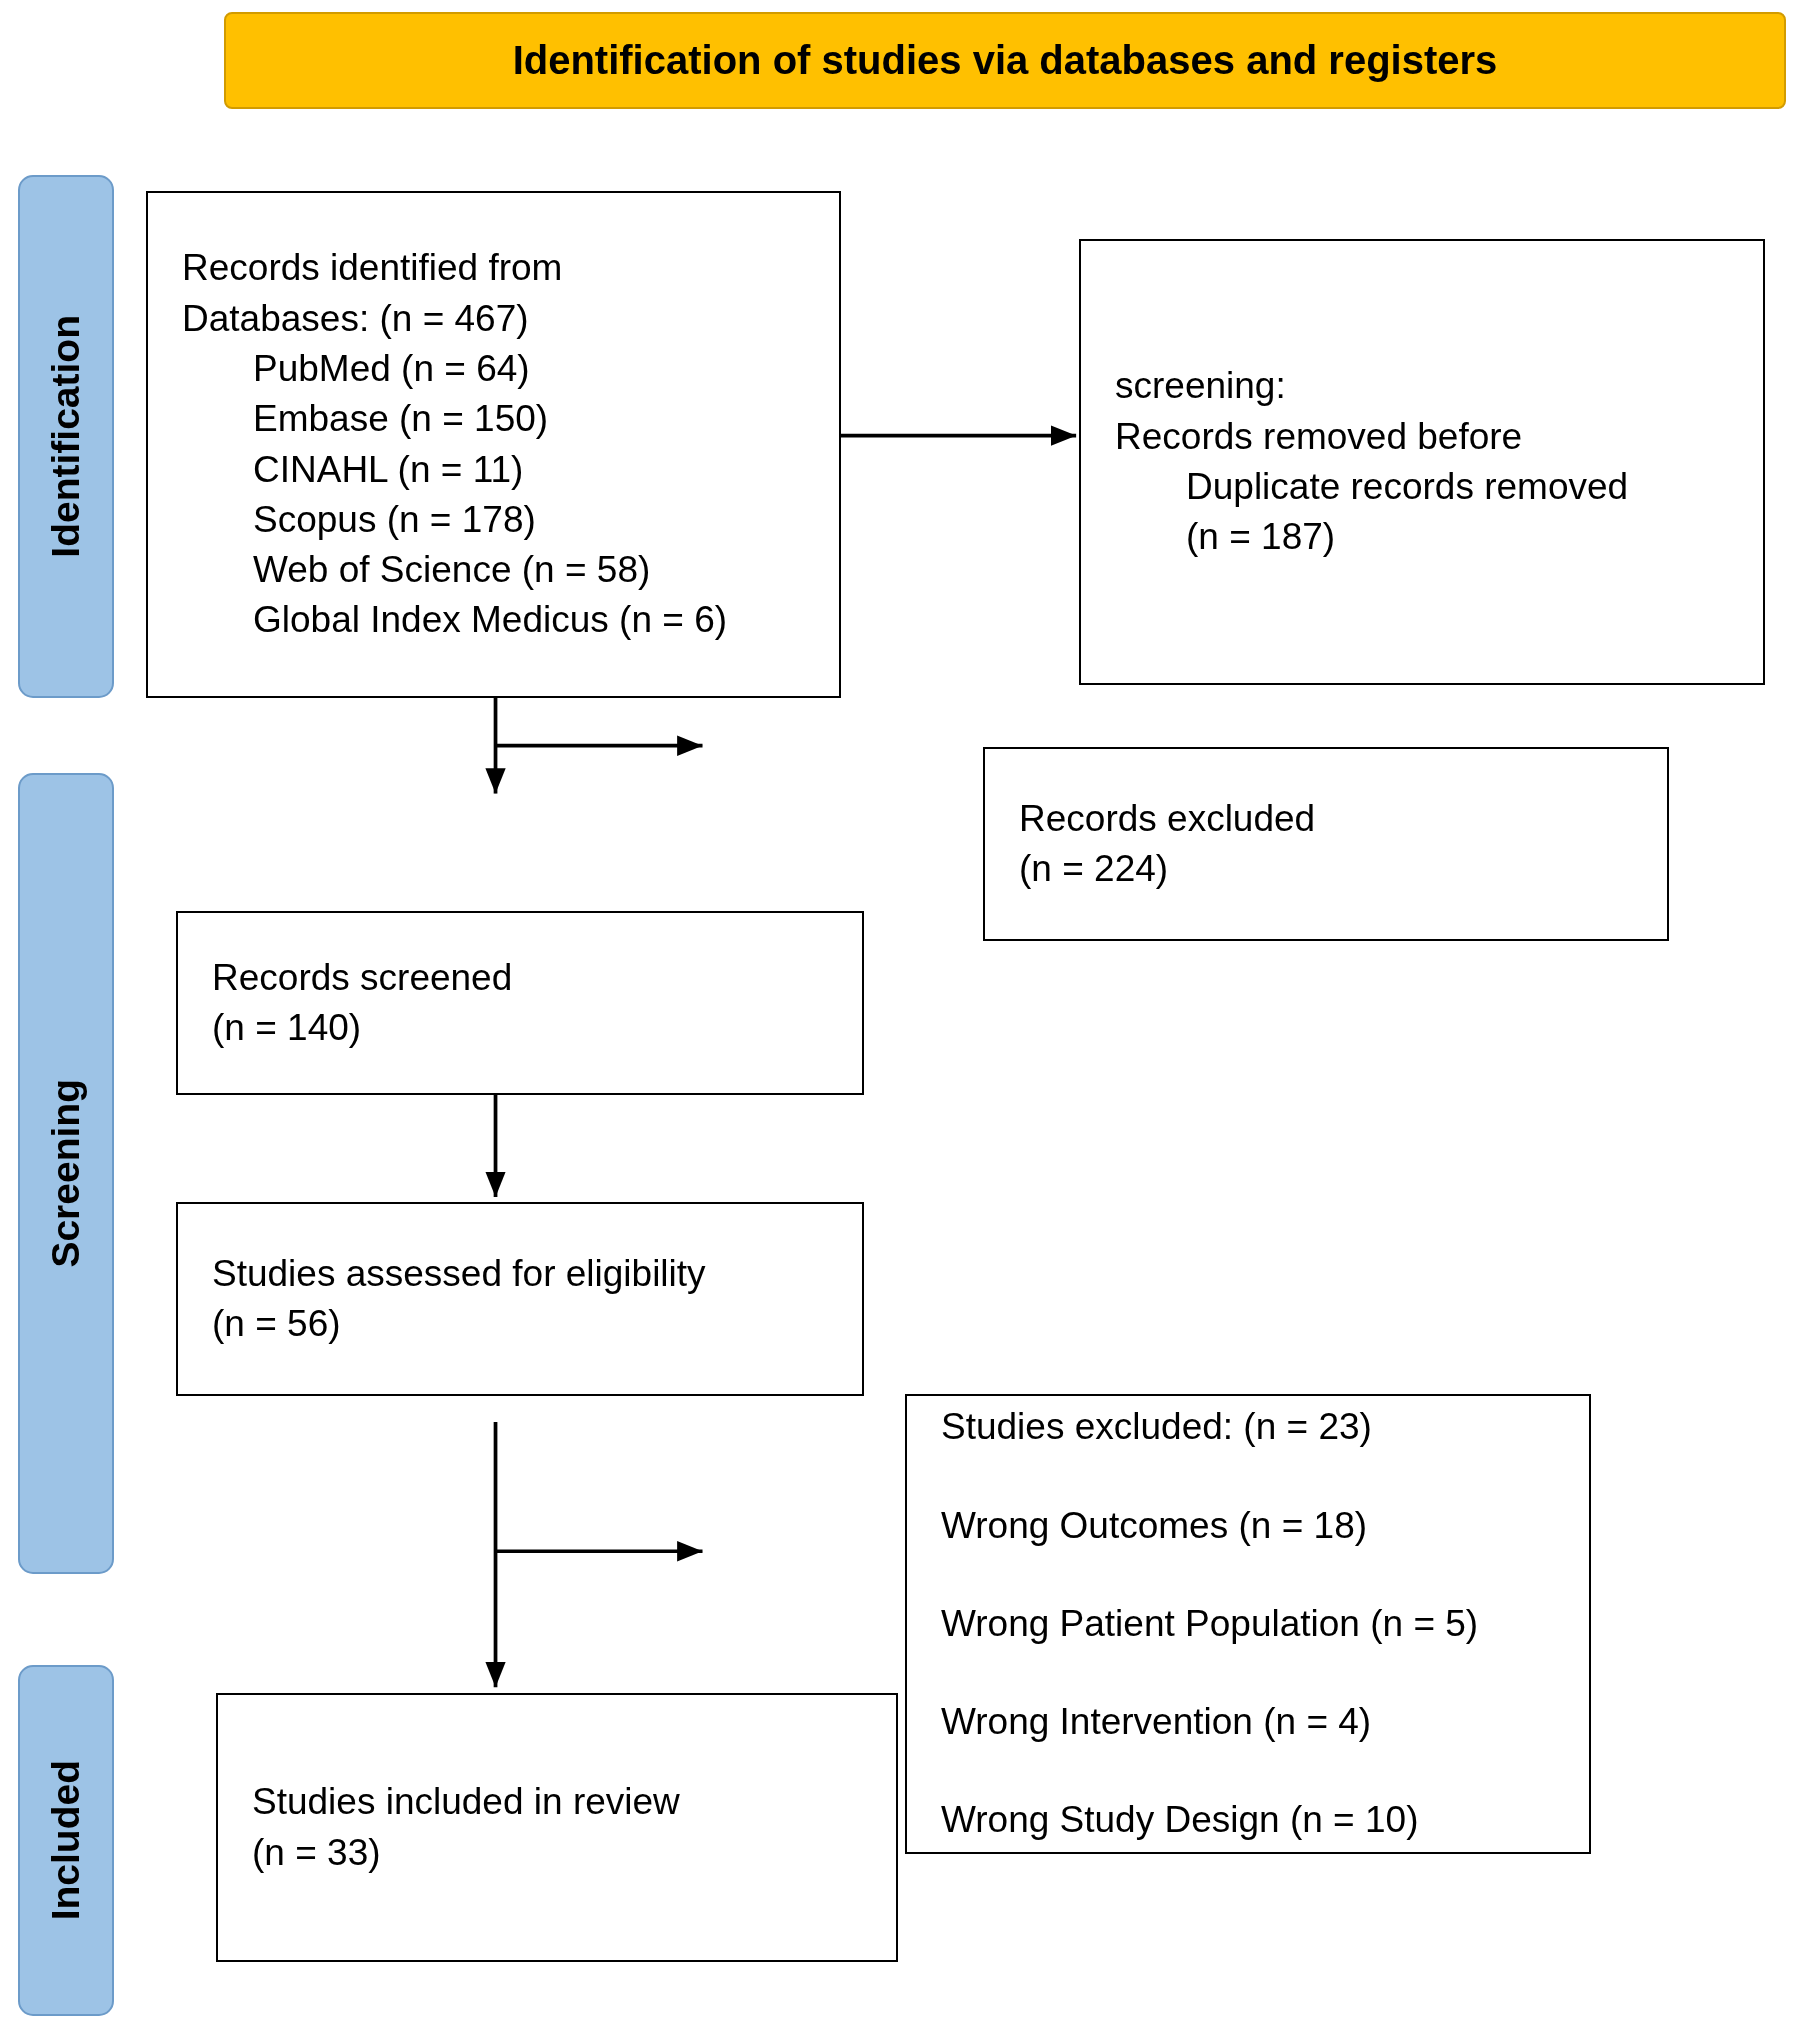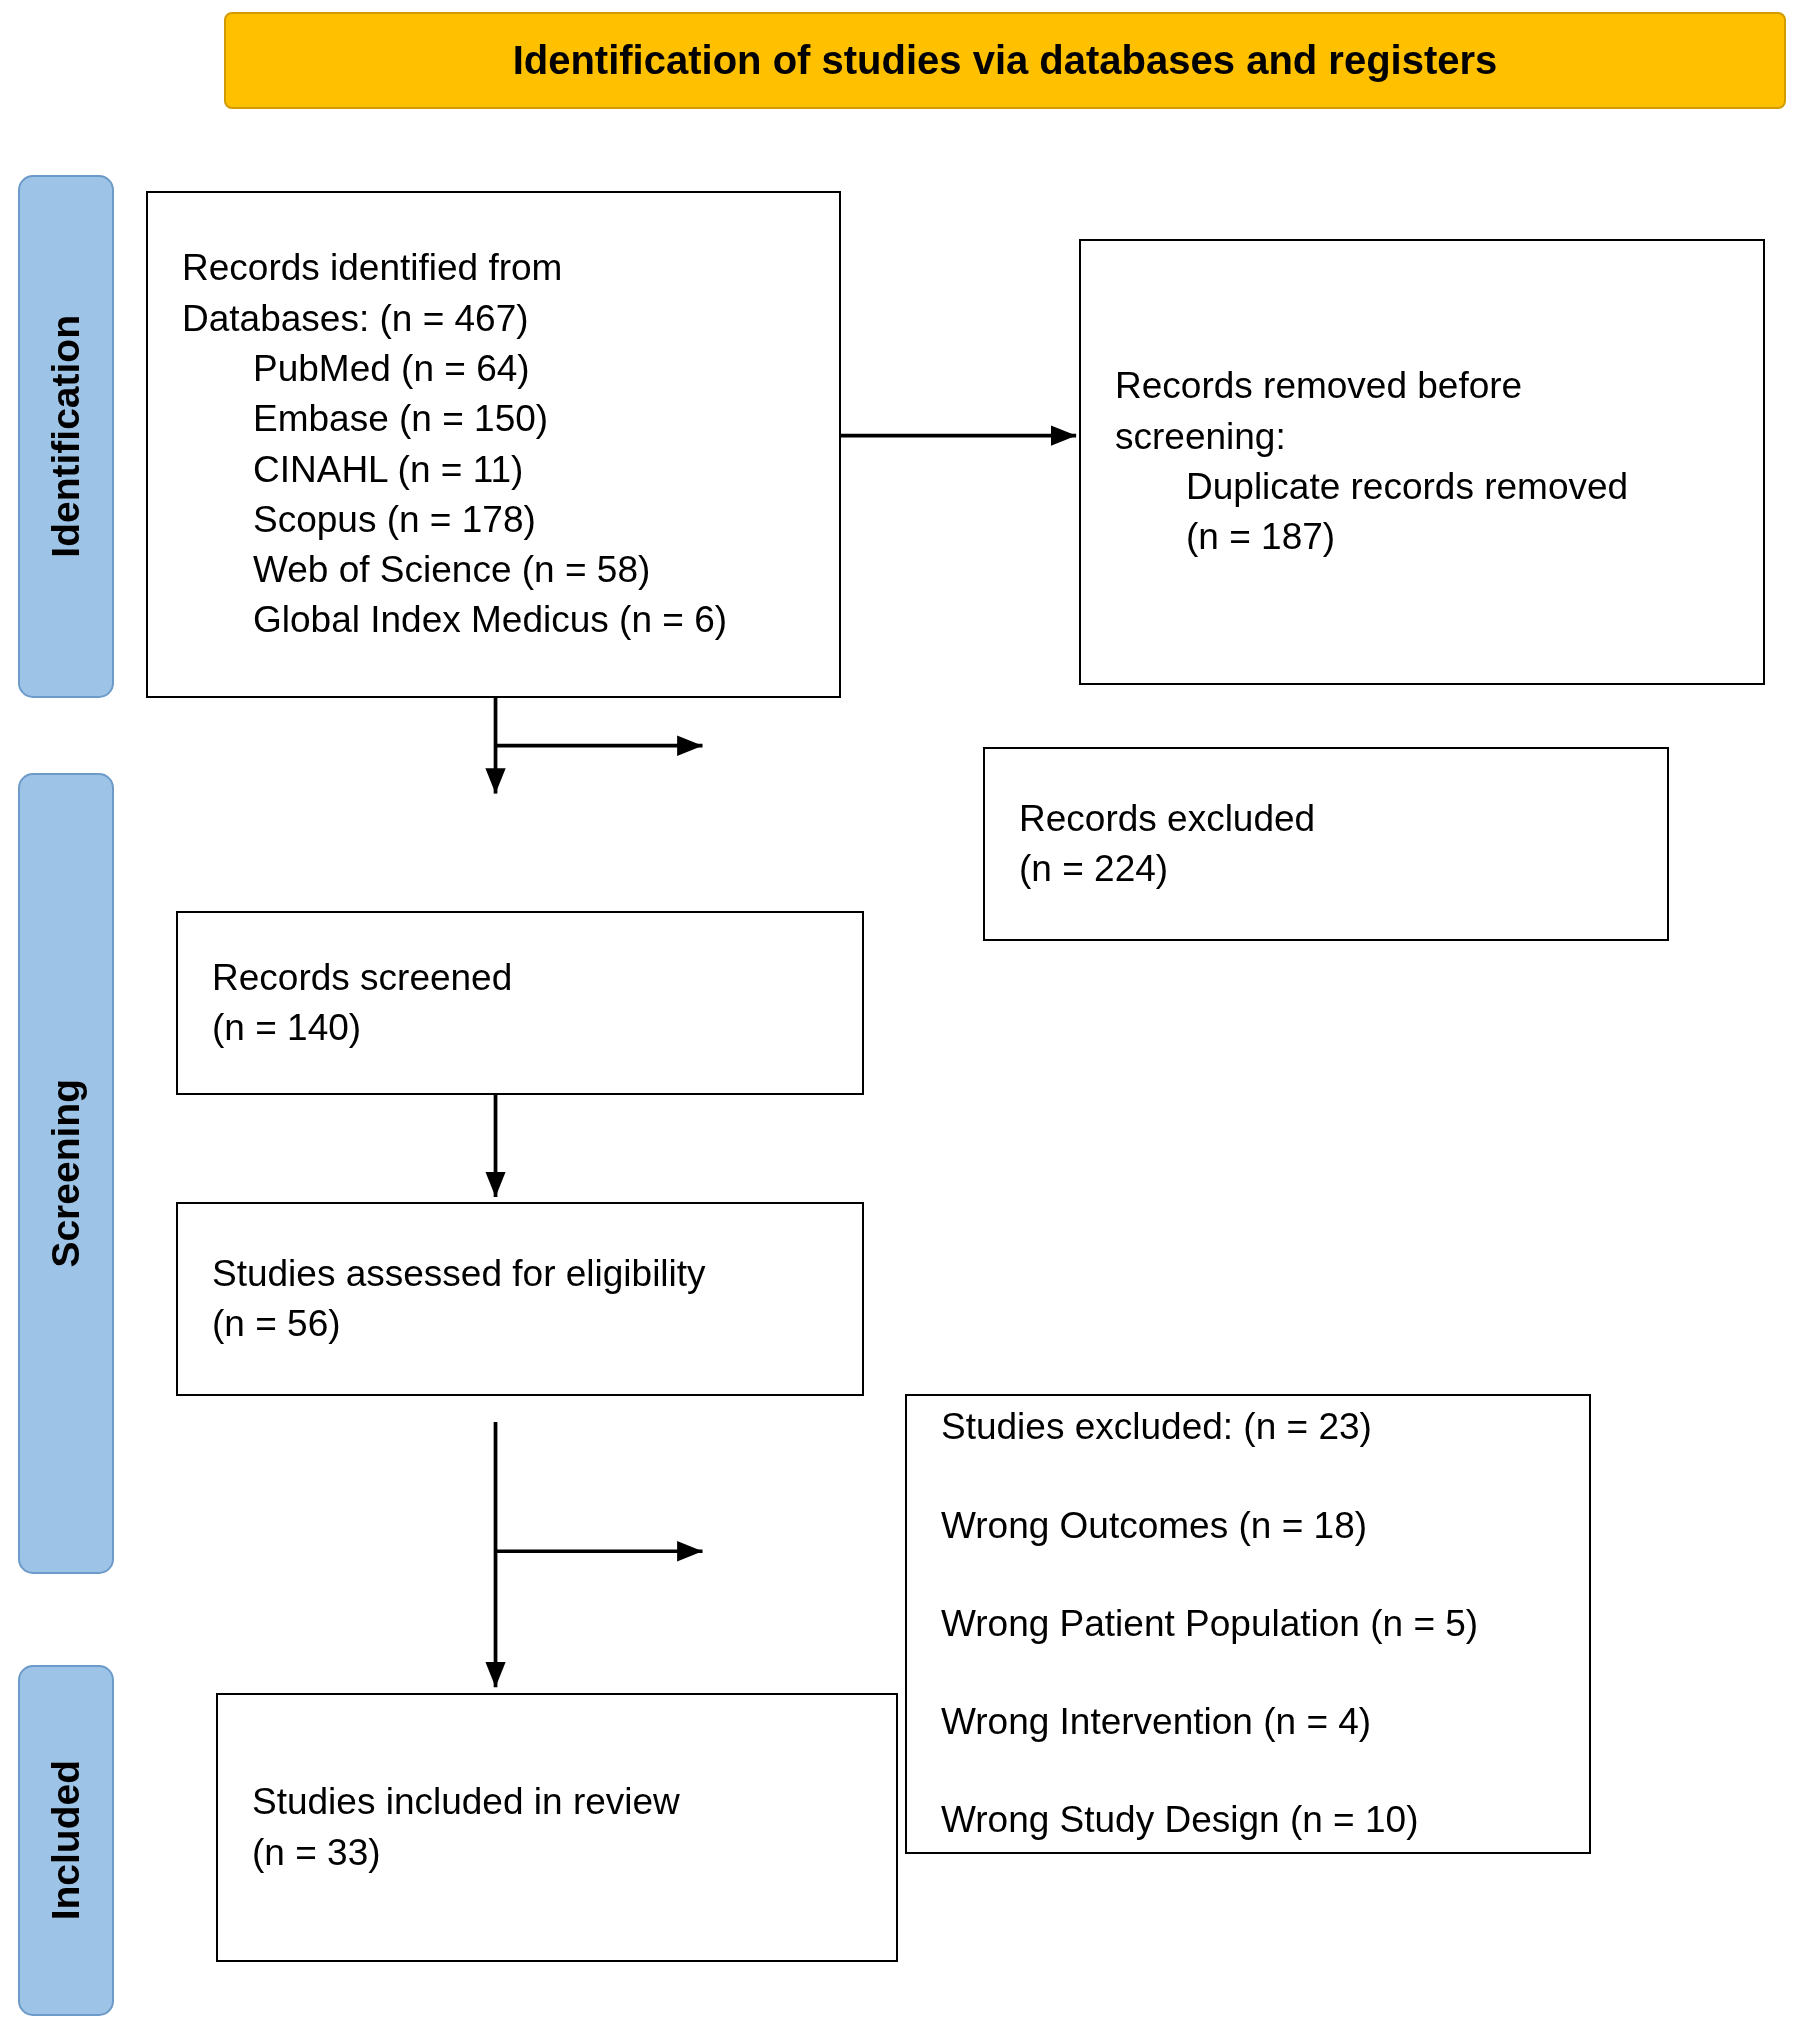--- a/index.html
+++ b/index.html
@@ -125,22 +125,22 @@
     <div class="line">Databases: (n = 467)</div>
     <div class="line indent">PubMed (n = 64)</div>
     <div class="line indent">Embase (n = 150)</div>
     <div class="line indent">CINAHL (n = 11)</div>
     <div class="line indent">Scopus (n = 178)</div>
     <div class="line indent">Web of Science (n = 58)</div>
     <div class="line indent">Global Index Medicus (n = 6)</div>
   </div>
 
   <div class="box" id="box-records-removed">
+    <div class="line">screening:</div>
     <div class="line">Records removed before</div>
-    <div class="line">screening:</div>
     <div class="line indent">Duplicate records removed</div>
     <div class="line indent">(n = 187)</div>
   </div>
 
   <div class="box" id="box-records-excluded">
     <div class="line">Records excluded</div>
     <div class="line">(n = 224)</div>
   </div>
 
   <div class="box" id="box-records-screened">

